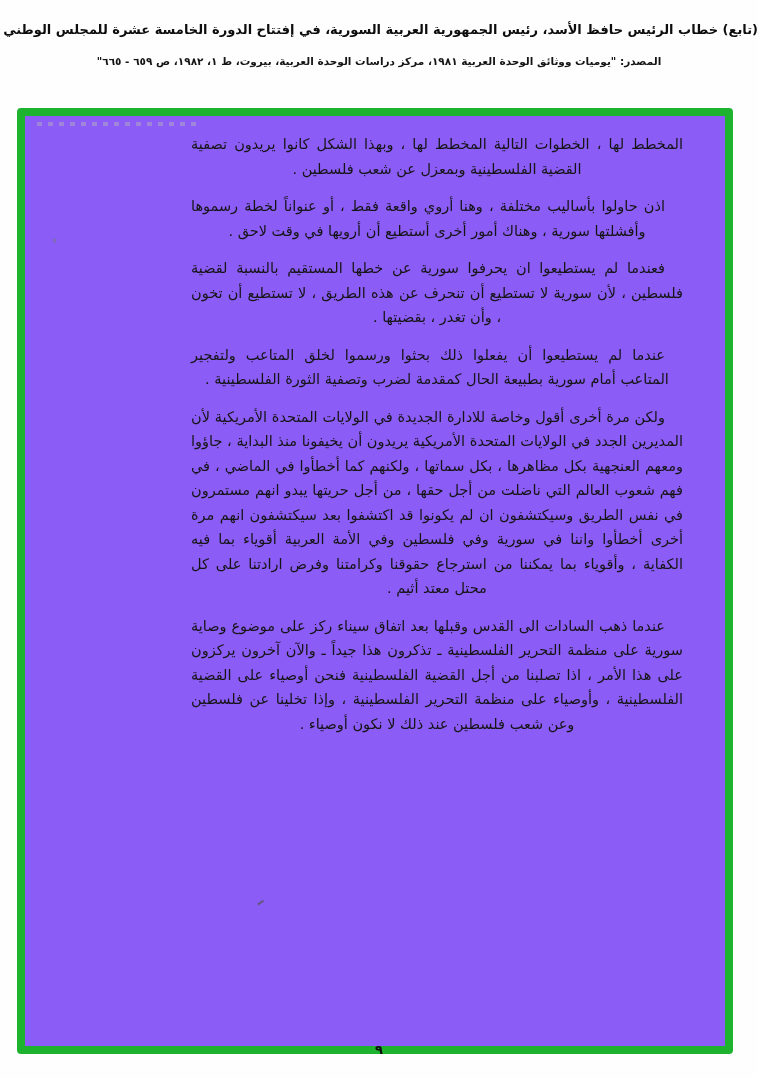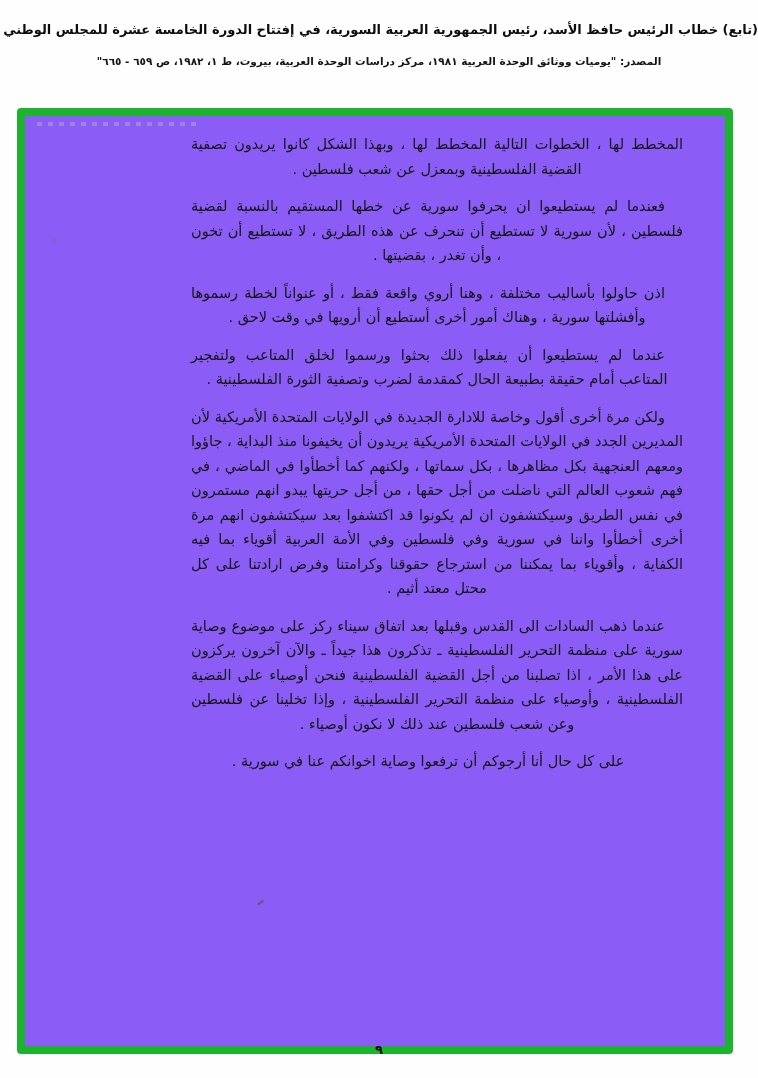--- a/index.html
+++ b/index.html
@@ -117,22 +117,21 @@
 
 <div class="source-line" dir="rtl">المصدر: "يوميات ووثائق الوحدة العربية ١٩٨١، مركز دراسات الوحدة العربية، بيروت، ط ١، ١٩٨٢، ص ٦٥٩ - ٦٦٥"</div>
 
 <div class="frame">
   <div class="scan-artifact"></div>
   <div class="speck-2"></div>
   <div class="speck"></div>
 
   <div class="text-column">
     <p class="continuation" dir="rtl">المخطط لها ، الخطوات التالية المخطط لها ، وبهذا الشكل كانوا يريدون تصفية القضية الفلسطينية وبمعزل عن شعب فلسطين .</p>
+    <p dir="rtl">اذن حاولوا بأساليب مختلفة ، وهنا أروي واقعة فقط ، أو عنواناً لخطة رسموها وأفشلتها سورية ، وهناك أمور أخرى أستطيع أن أرويها في وقت لاحق .</p>
     <p dir="rtl">فعندما لم يستطيعوا ان يحرفوا سورية عن خطها المستقيم بالنسبة لقضية فلسطين ، لأن سورية لا تستطيع أن تنحرف عن هذه الطريق ، لا تستطيع أن تخون ، وأن تغدر ، بقضيتها .</p>
-    <p dir="rtl">اذن حاولوا بأساليب مختلفة ، وهنا أروي واقعة فقط ، أو عنواناً لخطة رسموها وأفشلتها سورية ، وهناك أمور أخرى أستطيع أن أرويها في وقت لاحق .</p>
-    <p dir="rtl">عندما لم يستطيعوا أن يفعلوا ذلك بحثوا ورسموا لخلق المتاعب ولتفجير المتاعب أمام حقيقة بطبيعة الحال كمقدمة لضرب وتصفية الثورة الفلسطينية .</p>
+    <p dir="rtl">عندما لم يستطيعوا أن يفعلوا ذلك بحثوا ورسموا لخلق المتاعب ولتفجير المتاعب أمام سورية بطبيعة الحال كمقدمة لضرب وتصفية الثورة الفلسطينية .</p>
     <p dir="rtl">ولكن مرة أخرى أقول وخاصة للادارة الجديدة في الولايات المتحدة الأمريكية لأن المديرين الجدد في الولايات المتحدة الأمريكية يريدون أن يخيفونا منذ البداية ، جاؤوا ومعهم العنجهية بكل مظاهرها ، بكل سماتها ، ولكنهم كما أخطأوا في الماضي ، في فهم شعوب العالم التي ناضلت من أجل حقها ، من أجل حريتها يبدو انهم مستمرون في نفس الطريق وسيكتشفون ان لم يكونوا قد اكتشفوا بعد سيكتشفون انهم مرة أخرى أخطأوا واننا في سورية وفي فلسطين وفي الأمة العربية أقوياء بما فيه الكفاية ، وأقوياء بما يمكننا من استرجاع حقوقنا وكرامتنا وفرض ارادتنا على كل محتل معتد أثيم .</p>
     <p dir="rtl">عندما ذهب السادات الى القدس وقبلها بعد اتفاق سيناء ركز على موضوع وصاية سورية على منظمة التحرير الفلسطينية ـ تذكرون هذا جيداً ـ والآن آخرون يركزون على هذا الأمر ، اذا تصلبنا من أجل القضية الفلسطينية فنحن أوصياء على القضية الفلسطينية ، وأوصياء على منظمة التحرير الفلسطينية ، وإذا تخلينا عن فلسطين وعن شعب فلسطين عند ذلك لا نكون أوصياء .</p>
-    <p dir="rtl">على كل حال أنا أرجوكم أن ترفعوا وصاية اخوانكم عنا في سورية .</p>
   </div>
 </div>
 
 <div class="page-number">٩</div>
 
 </body></html>

